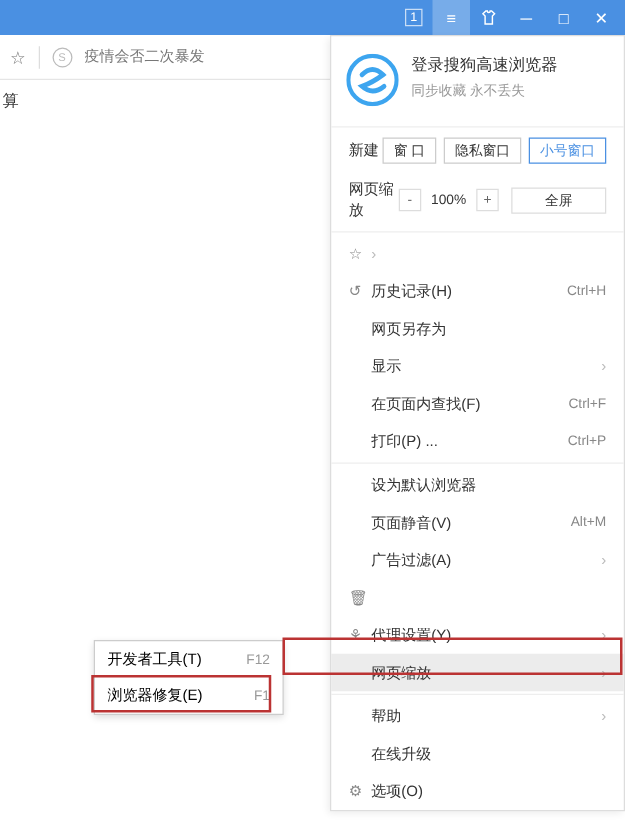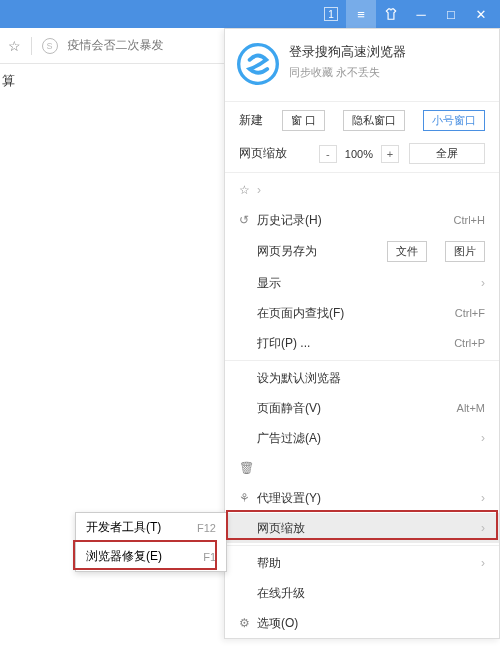--- a/index.html
+++ b/index.html
@@ -10,36 +10,36 @@
 .tb-box { border: 1px solid rgba(255,255,255,0.7); width: 14px; height: 14px; font-size: 10px; display: flex; align-items: center; justify-content: center; }
 .tb-active { background: rgba(255,255,255,0.25); }
 
 .addrbar { height: 36px; display: flex; align-items: center; padding: 0 8px; border-bottom: 1px solid #e5e5e5; gap: 10px; color: #777; font-size: 12px; }
 .star { font-size: 14px; }
 .divider { width: 1px; height: 18px; background: #ddd; }
 .circle-s { width: 16px; height: 16px; border: 1px solid #bbb; border-radius: 50%; display: flex; align-items: center; justify-content: center; font-size: 9px; color: #bbb; }
 
 .leftlabel { position: absolute; top: 72px; left: 0; font-size: 13px; color: #333; padding-left: 2px; }
 
-.dropdown { position: absolute; top: 28px; right: 0; width: 276px; background: #fff; border: 1px solid #ddd; box-shadow: -2px 2px 6px rgba(0,0,0,0.08); }
+.dropdown { position: absolute; top: 28px; right: 0; width: 236px; background: #fff; border: 1px solid #ddd; box-shadow: -2px 2px 6px rgba(0,0,0,0.08); }
 .account { display: flex; padding: 14px 12px; gap: 10px; }
 .logo { width: 42px; height: 42px; }
 .account-text .t1 { font-size: 13px; color: #333; margin-bottom: 4px; }
 .account-text .t2 { font-size: 11px; color: #999; }
 .sep { height: 1px; background: #eee; margin: 2px 0; }
 
 .row { display: flex; align-items: center; padding: 6px 14px; font-size: 12px; color: #333; min-height: 30px; position: relative; }
 .row.hover { background: #ececec; }
 .row .ico { width: 18px; color: #888; font-size: 12px; }
 .row .lbl { flex: 1; }
 .row .shortcut { color: #888; font-size: 11px; }
 .row .arrow { color: #bbb; font-size: 12px; }
 
 .btns { display: flex; gap: 6px; }
-.btn { border: 1px solid #ccc; padding: 2px 8px; font-size: 11px; color: #333; background: #fff; margin-left: 12px; }
+.btn { border: 1px solid #ccc; padding: 2px 8px; font-size: 11px; color: #333; background: #fff; }
 .btn.sel { border-color: #4a90e2; color: #4a90e2; }
 .zoombox { display: flex; align-items: center; gap: 4px; }
 .zbtn { border: 1px solid #ddd; width: 18px; height: 18px; display: flex; align-items: center; justify-content: center; font-size: 11px; color: #666; }
 .zval { font-size: 11px; color: #333; padding: 0 4px; }
 .fsbtn { border: 1px solid #ddd; padding: 2px 26px; font-size: 11px; margin-left: 10px; }
 
 .highlight-main { position: absolute; border: 2px solid #b33; pointer-events: none; }
 .highlight-main.h1 { top: 510px; right: 2px; width: 272px; height: 30px; }
 
 .submenu { position: absolute; top: 512px; left: 75px; width: 152px; background: #fff; border: 1px solid #ccc; box-shadow: 0 2px 6px rgba(0,0,0,0.15); font-size: 12px; }
@@ -112,24 +112,20 @@
     <span class="arrow">›</span>
   </div>
   <div class="row">
     <span class="ico">↺</span>
     <span class="lbl">历史记录(H)</span>
     <span class="shortcut">Ctrl+H</span>
   </div>
   <div class="row">
     <span class="ico"></span>
     <span class="lbl">网页另存为</span>
-    <div class="btns">
-      <span class="btn">文件</span>
-      <span class="btn">图片</span>
-    </div>
   </div>
   <div class="row">
     <span class="ico"></span>
     <span class="lbl">显示</span>
     <span class="arrow">›</span>
   </div>
   <div class="row">
     <span class="ico"></span>
     <span class="lbl">在页面内查找(F)</span>
     <span class="shortcut">Ctrl+F</span>

